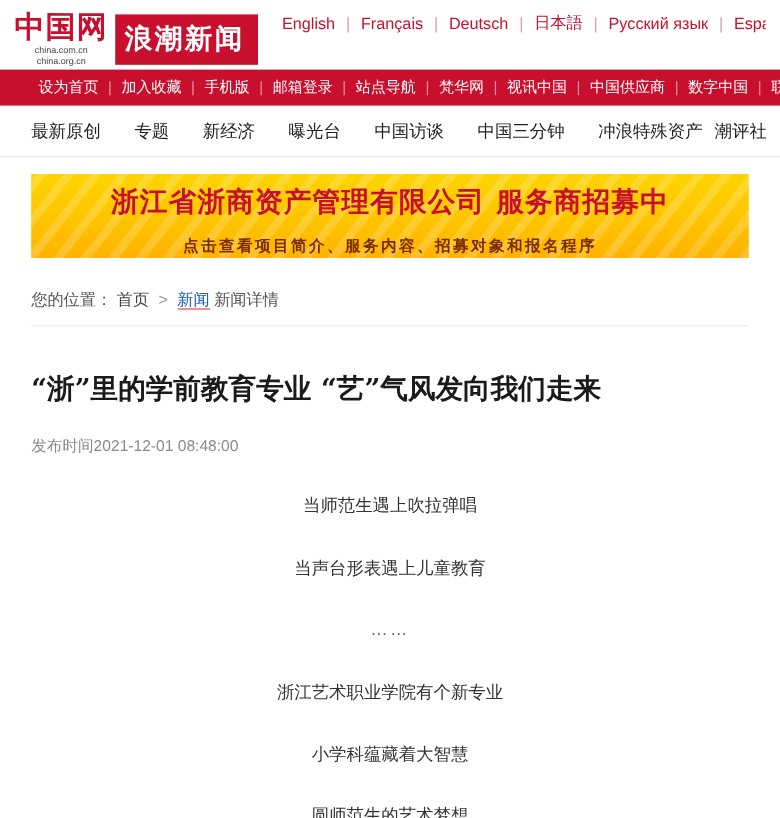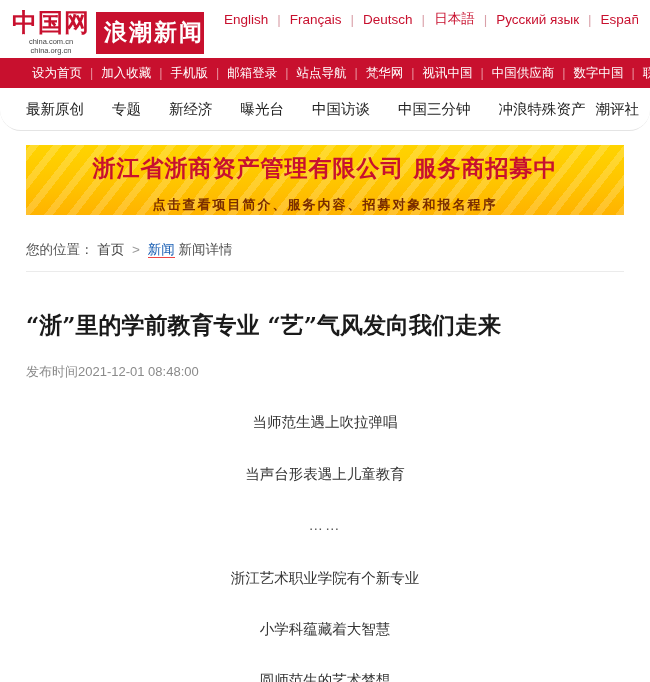--- a/index.html
+++ b/index.html
@@ -51,21 +51,21 @@
     margin-top: 2px;
     line-height: 1.25;
   }
   .logo-badge {
     background: #c8102e;
     color: #fff;
     font-family: "DejaVu Serif", serif;
     font-weight: bold;
     font-size: 23px;
     letter-spacing: 2px;
-    padding: 5px 0 6px 8px;
+    padding: 5px 11px 6px 8px;
     white-space: nowrap;
   }
   .lang-nav {
     display: flex;
     align-items: center;
     margin-left: 18px;
     font-size: 13.5px;
     color: #c8102e;
     overflow: hidden;
     white-space: nowrap;
@@ -107,21 +107,20 @@
   .chan-nav {
     border-bottom: 1px solid #e4e4e4;
     height: 42px;
     display: flex;
     align-items: center;
     padding: 0 26px;
     font-size: 14.5px;
     color: #222;
     white-space: nowrap;
     overflow: hidden;
-    border-radius: 21px;
   }
   .chan-nav a {
     color: #222;
     text-decoration: none;
     margin-right: 28px;
   }
   .chan-nav a.tight { margin-right: 10px; }
 
   
   .banner {

